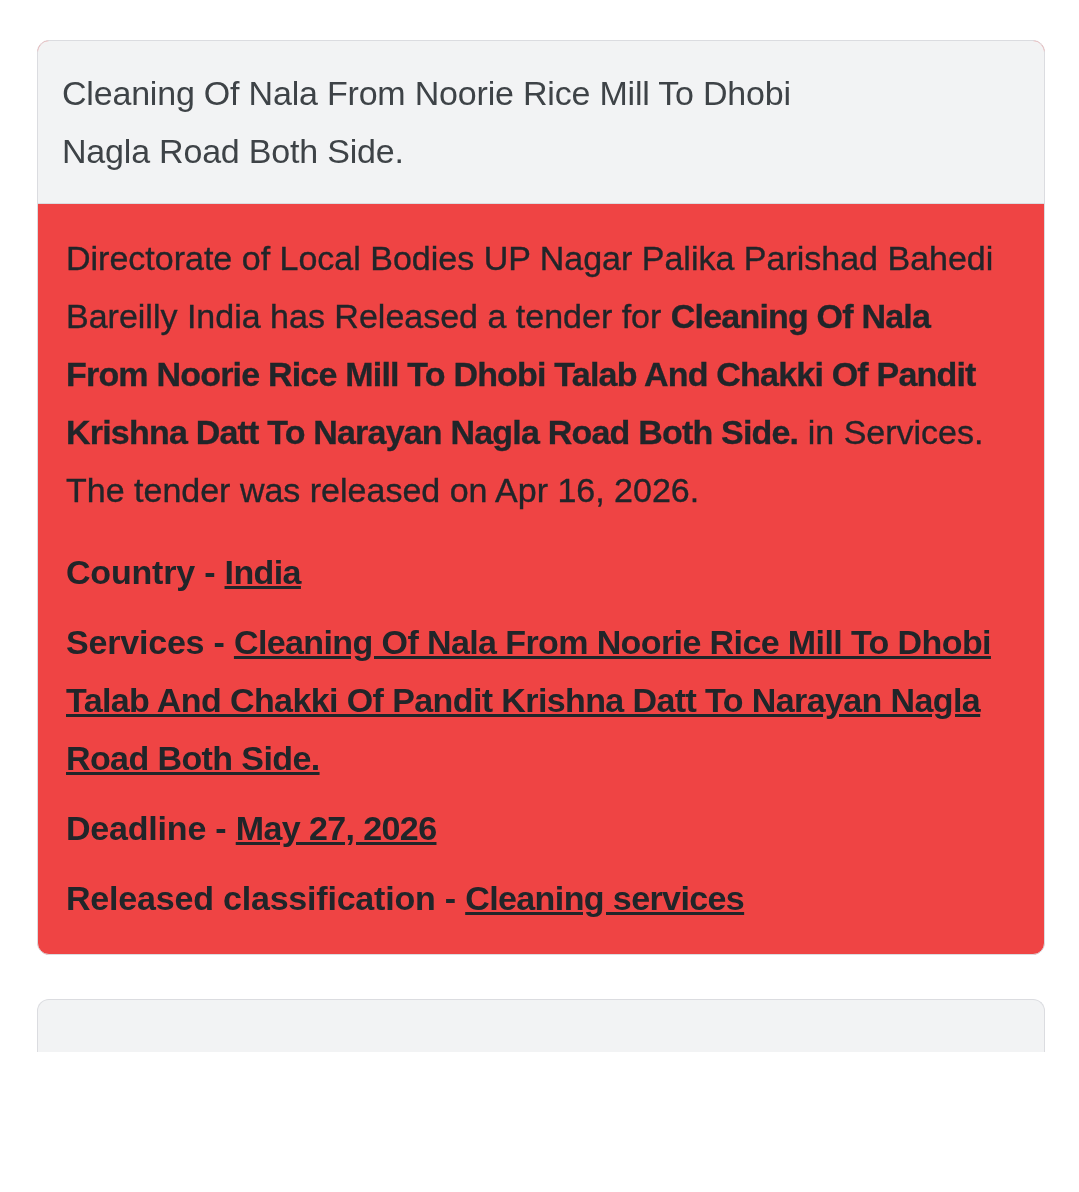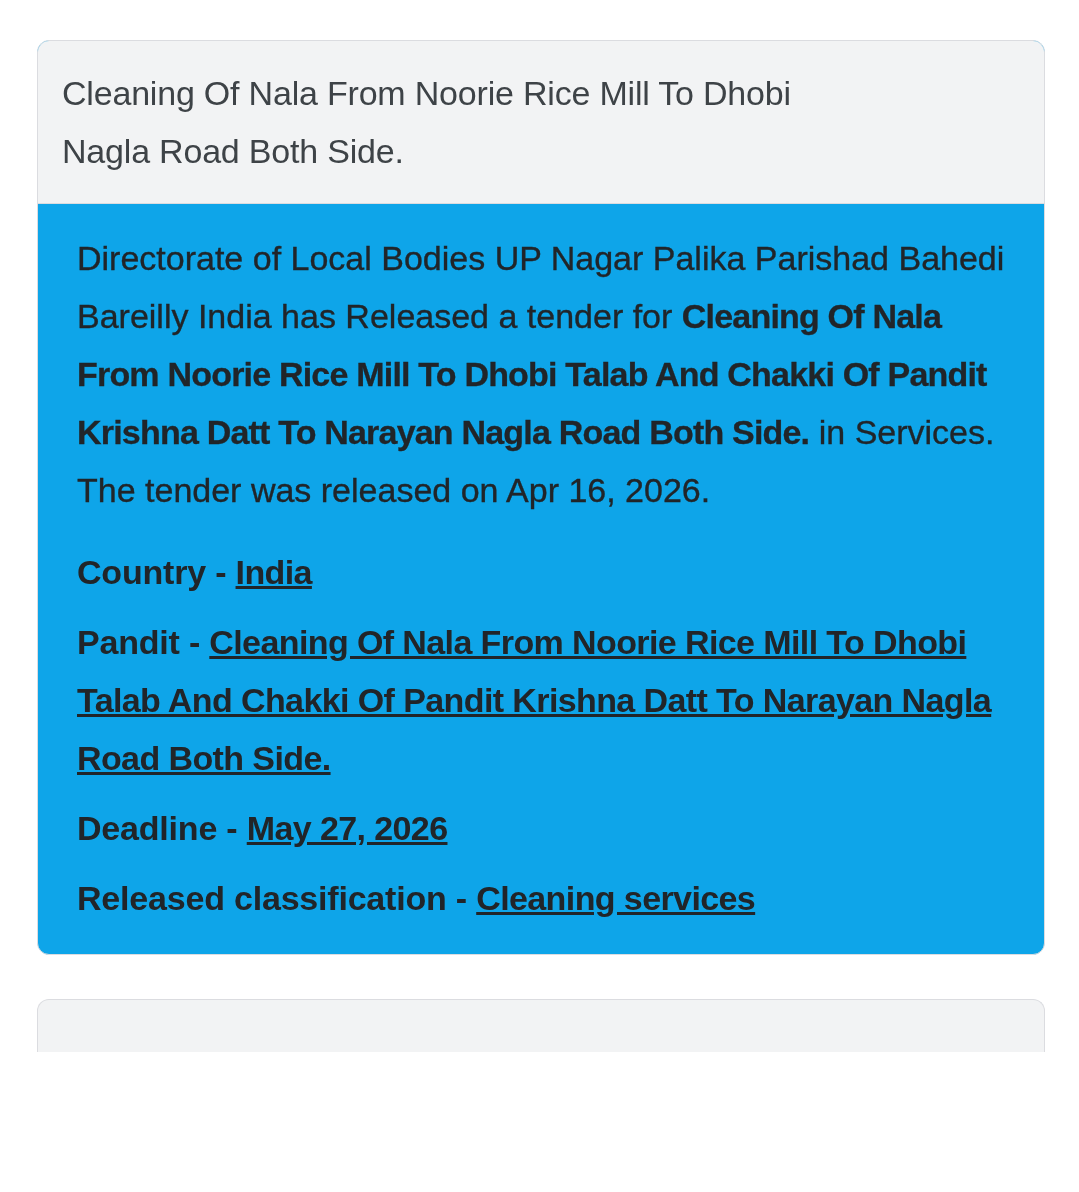--- a/index.html
+++ b/index.html
@@ -12,21 +12,21 @@
     font-family: "Liberation Sans", sans-serif;
   }
   .page {
     padding: 40px 0 0 37px;
     width: 1042px;
   }
   .card {
     width: 1006px;
     border: 1px solid #dbdce0;
     border-radius: 12px;
-    background: #0ea5e9;
+    background: #ef4444;
     box-sizing: content-box;
   }
   .card-header {
     background: #f2f3f4;
     border-bottom: 1px solid #dbdce0;
     border-radius: 11px 11px 0 0;
     padding: 23px 24px;
     color: #3e4347;
     font-size: 34px;
     line-height: 58px;
@@ -35,21 +35,21 @@
   }
   .card-body {
     padding: 25px 24px 27px 24px;
     border-radius: 0 0 11px 11px;
     color: #212529;
     font-size: 34px;
     line-height: 58px;
     letter-spacing: -0.2px;
   }
   .card-body p {
-    margin: 0 0 12px 15px;
+    margin: 0 0 12px 4px;
   }
   .card-body p.description {
     margin-bottom: 24px;
   }
   .card-body p:last-child {
     margin-bottom: 0;
   }
   
   .w-med {
     font-weight: 400;
@@ -93,21 +93,21 @@
       <div>Cleaning Of Nala From Noorie Rice Mill To Dhobi</div>
       <div>Nagla Road Both Side.</div>
     </div>
 
     <div class="card-body">
 
       <p class="description"><span class="w-med">Directorate of Local Bodies UP Nagar Palika Parishad Bahedi Bareilly India has Released a tender for </span><span class="w-title">Cleaning Of Nala From Noorie Rice Mill To Dhobi Talab And Chakki Of Pandit Krishna Datt To Narayan Nagla Road Both Side.</span><span class="w-med"> in Services. The tender was released on Apr 16, 2026.</span></p>
 
       <p><span class="w-label">Country - </span><span class="w-val">India</span></p>
 
-      <p><span class="w-label">Pandit - </span><span class="w-val">Cleaning Of Nala From Noorie Rice Mill To Dhobi Talab And Chakki Of Pandit Krishna Datt To Narayan Nagla Road Both Side.</span></p>
+      <p><span class="w-label">Services - </span><span class="w-val">Cleaning Of Nala From Noorie Rice Mill To Dhobi Talab And Chakki Of Pandit Krishna Datt To Narayan Nagla Road Both Side.</span></p>
 
       <p><span class="w-label">Deadline - </span><span class="w-val">May 27, 2026</span></p>
 
 
       <p><span class="w-label">Released classification - </span><span class="w-val">Cleaning services</span></p>
 
     </div>
   </div>
 
   <div class="next-card"></div>

